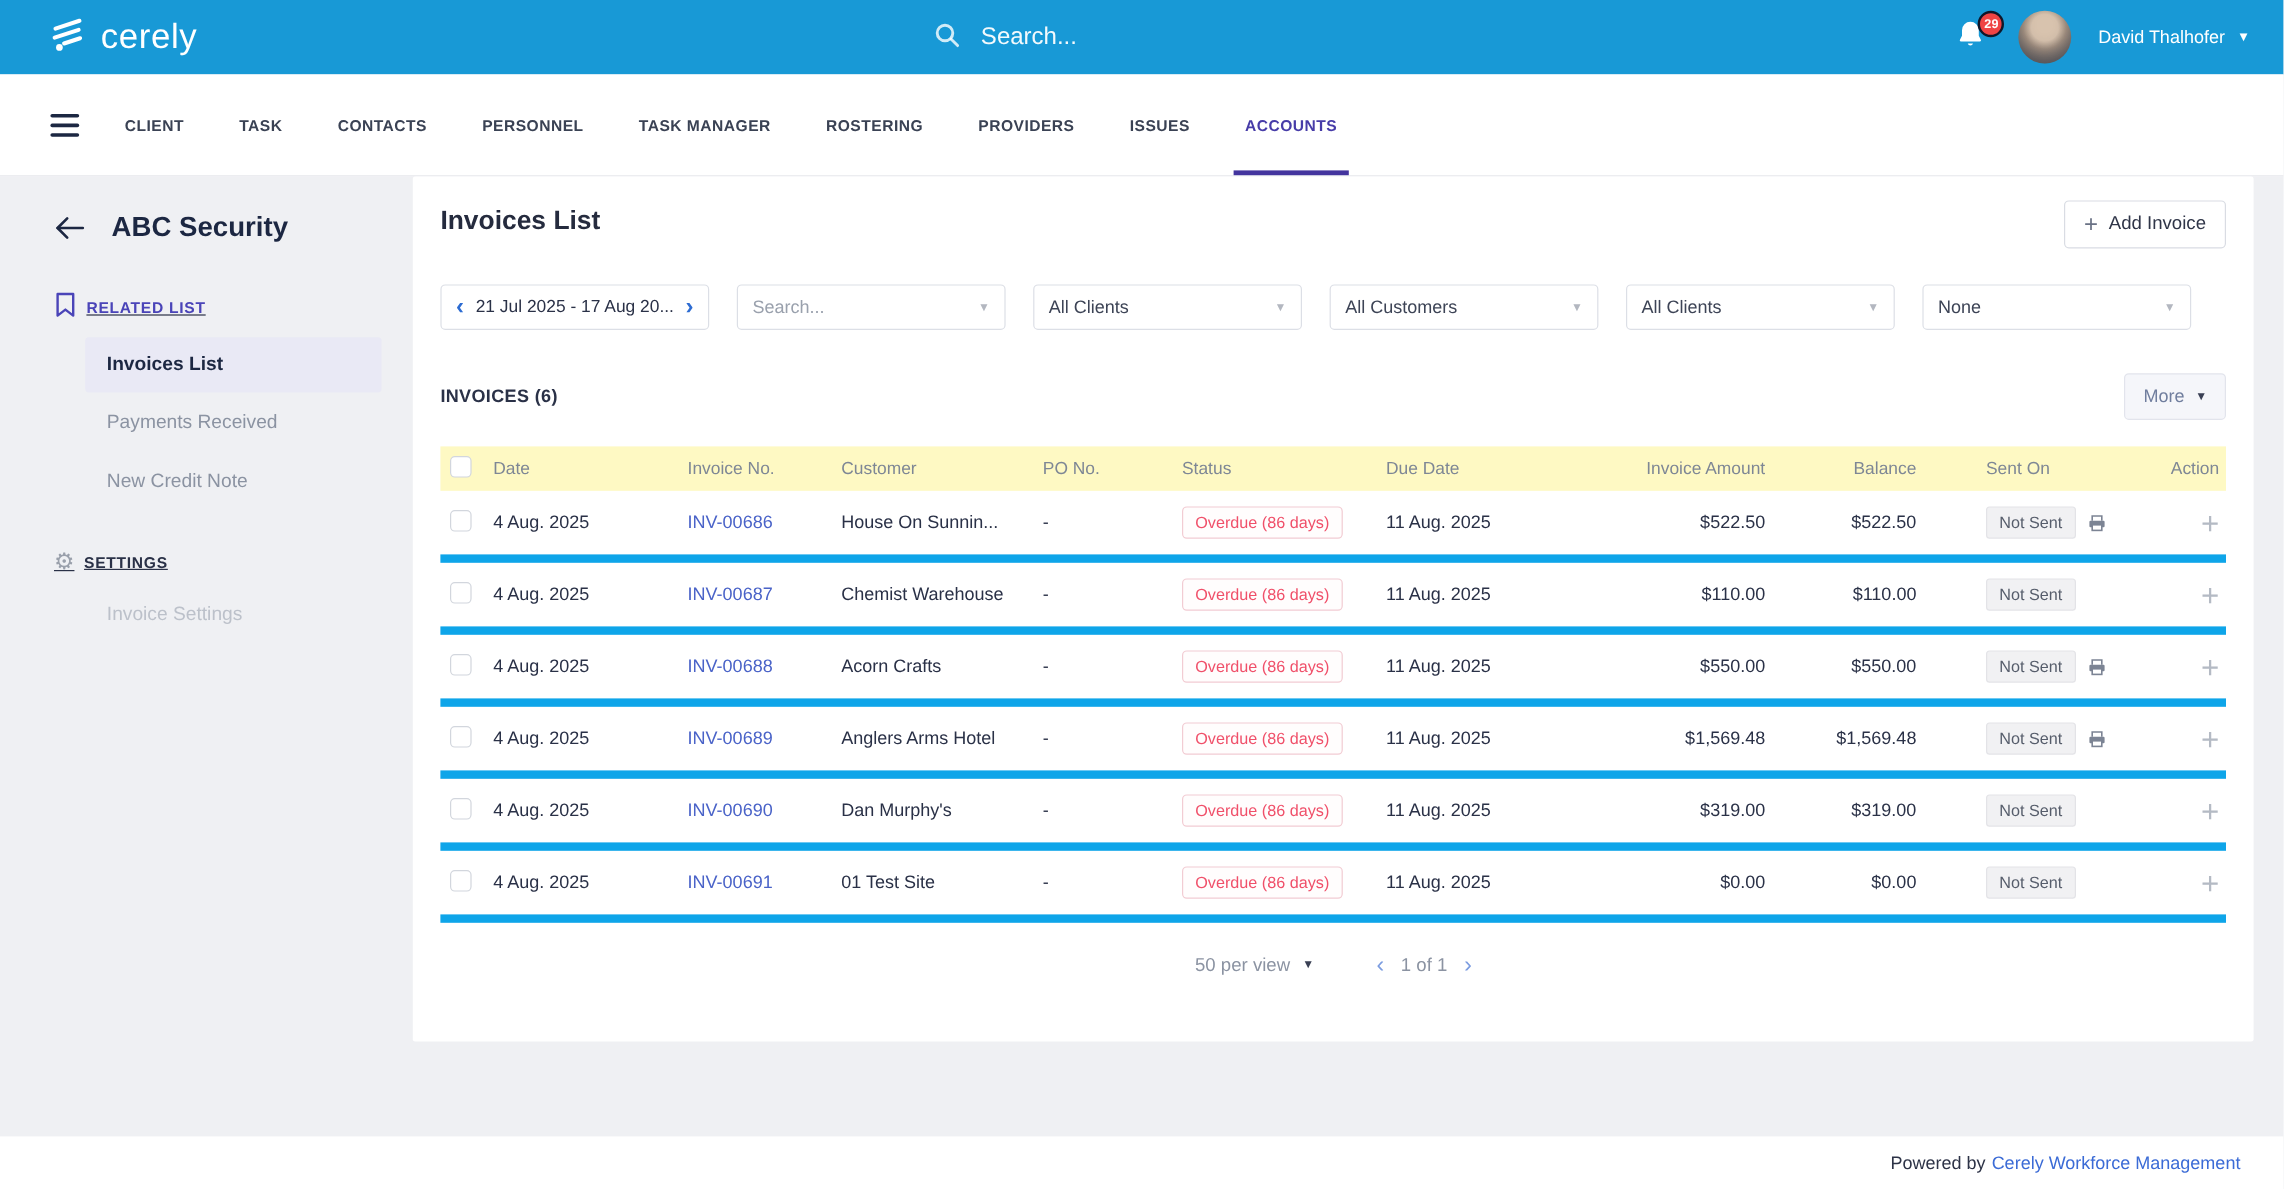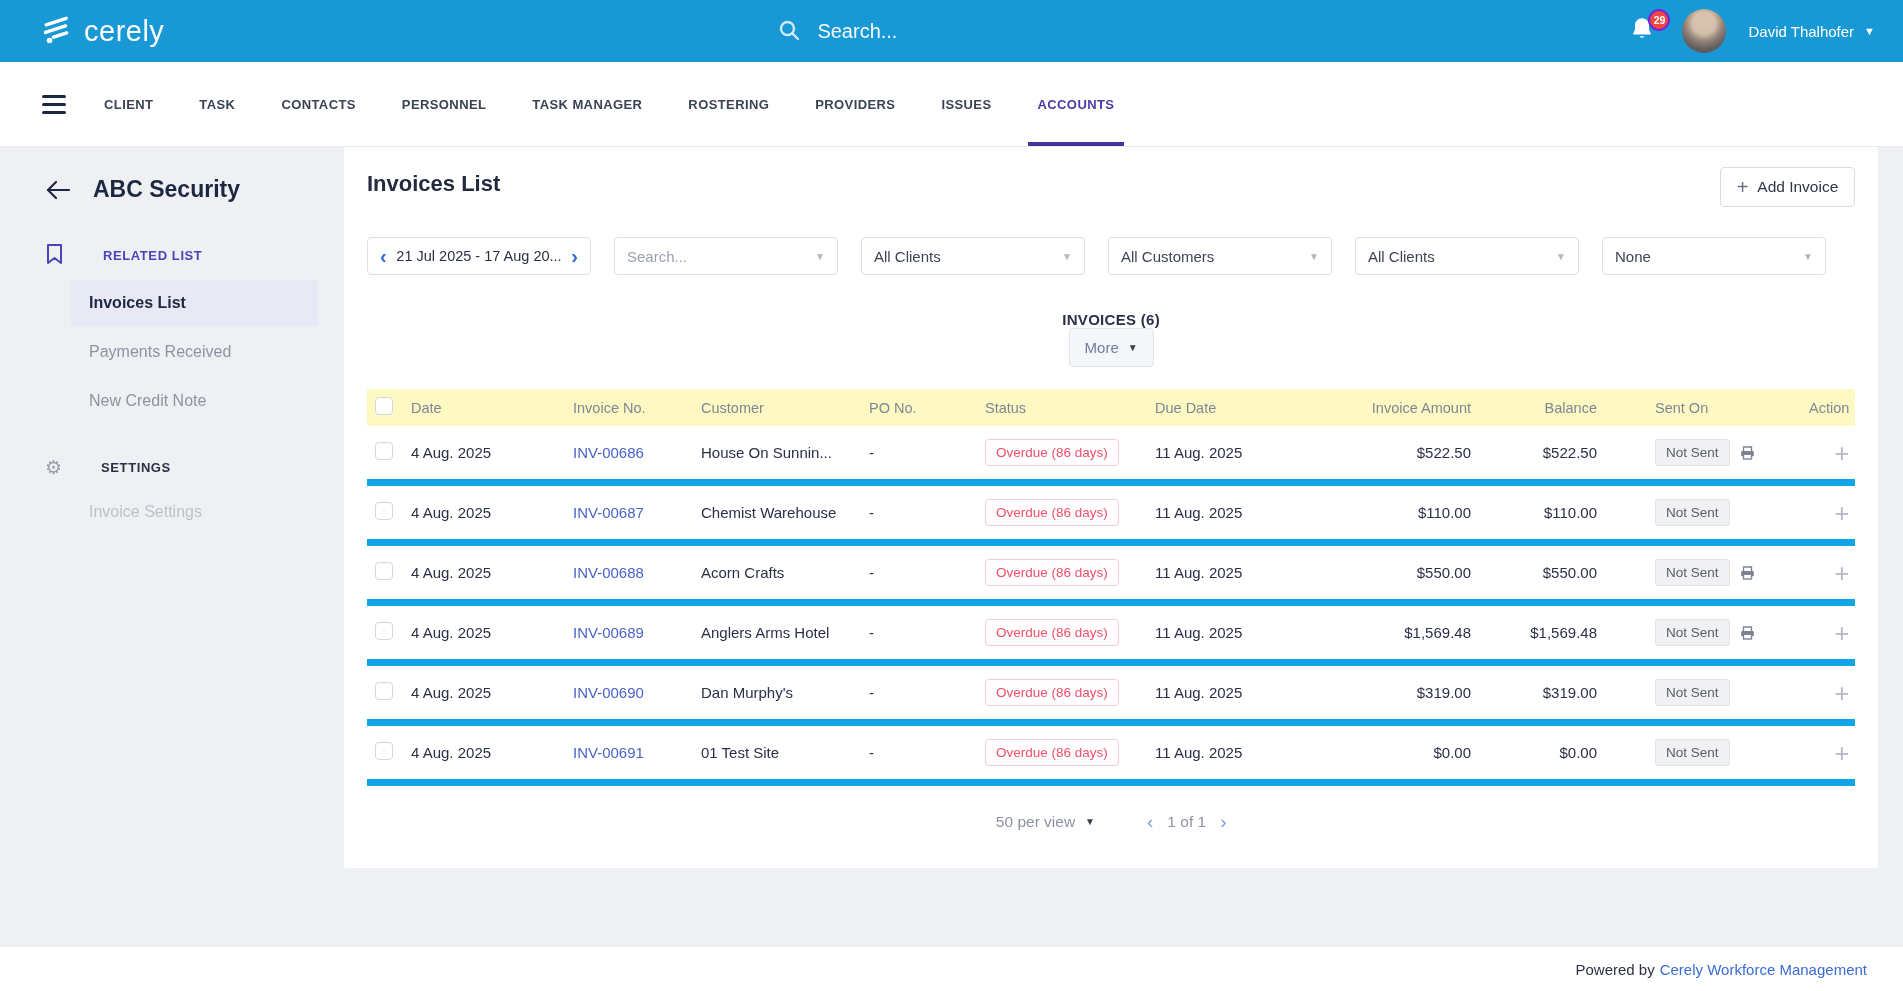--- a/index.html
+++ b/index.html
@@ -19,21 +19,21 @@
   .brand-name { color:#fff; font-size:29px; font-weight:400; letter-spacing:.5px; }
   .topbar-search {
     flex:1; display:flex; align-items:center; justify-content:center; gap:16px;
     margin-left:-120px;
   }
   .topbar-search .search-text { color:#fff; font-size:20px; opacity:.95; }
   .topbar-right { display:flex; align-items:center; gap:22px; }
   .bell-wrap { position:relative; width:30px; height:30px; cursor:pointer; }
   .badge {
     position:absolute; top:-7px; right:-10px; min-width:22px; height:22px;
-    background:#ef4444; border:2px solid #6d28d9; border-radius:50%;
+    background:#ef4444; border:2px solid #0f172a; border-radius:50%;
     color:#fff; font-size:10.5px; font-weight:700;
     display:flex; align-items:center; justify-content:center;
   }
   .avatar {
     width:44px; height:44px; border-radius:50%;
     background:radial-gradient(circle at 50% 32%, #d8c3ae 0 30%, #a99684 48%, #75716b 78%, #585550 100%);
     box-shadow:inset 0 -10px 12px rgba(40,40,60,.35);
   }
   .user-name { color:#fff; font-size:15px; }
   .user-caret { color:#fff; font-size:11px; margin-left:10px; }
@@ -57,21 +57,21 @@
   }
 
   
   .content { flex:1 1 auto; display:flex; align-items:flex-start; }
 
   
   .sidebar { width:344px; flex:0 0 344px; padding:29px 26px 0 45px; }
   .sidebar-head { display:flex; align-items:center; gap:22px; margin-bottom:40px; }
   .back-arrow { cursor:pointer; display:flex; }
   .sidebar-title { font-size:23px; font-weight:700; color:#1c2742; }
-  .side-section { display:flex; align-items:center; gap:39px; margin-bottom:12px; }
+  .side-section { display:flex; align-items:center; gap:8px; margin-bottom:12px;text-decoration:underline; }
   .side-section .sec-label { font-size:13px; font-weight:700; letter-spacing:.6px; }
   .sec-label.related { color:#4a44b8; }
   .sec-label.settings { color:#2a3147; }
   .side-items { margin-left:0; }
   .side-item {
     padding:14px 0 14px 44px; font-size:16px; color:#8b93a2; cursor:pointer;
     border-radius:3px; margin-bottom:3px;
   }
   .side-item.active {
     background:#e9e9f5; color:#1c2742; font-weight:700;
@@ -102,21 +102,21 @@
     display:flex; align-items:center; padding:0 12px; cursor:pointer; font-size:15px;
   }
   .date-range { justify-content:space-between; }
   .date-range .chev { color:#2d6cd2; font-size:20px; font-weight:700; line-height:1; }
   .date-range .date-text { color:#2a3147; font-size:14.5px; white-space:nowrap; }
   .filter-select { justify-content:space-between; color:#3d4456; }
   .filter-select.placeholder { color:#9aa1ad; }
   .filter-select .caret { color:#b3b7c0; font-size:10px; }
 
   
-  .section-row { display:flex; align-items:center; justify-content:space-between; margin-top:36px;flex-direction:column; }
+  .section-row { display:flex; align-items:center; justify-content:space-between; margin-top:36px; }
   .section-title { font-size:15px; font-weight:700; letter-spacing:.3px; color:#2a3147; }
   .more-btn {
     background:#f5f6fa; border:1px solid #e2e4ec; border-radius:4px;
     padding:10px 15px; font-size:15px; color:#707e9e; cursor:pointer;
     display:flex; align-items:center; gap:9px;
   }
   .more-btn .caret { color:#3a4054; font-size:10px; }
 
   
   .inv-table { margin-top:22px; }

